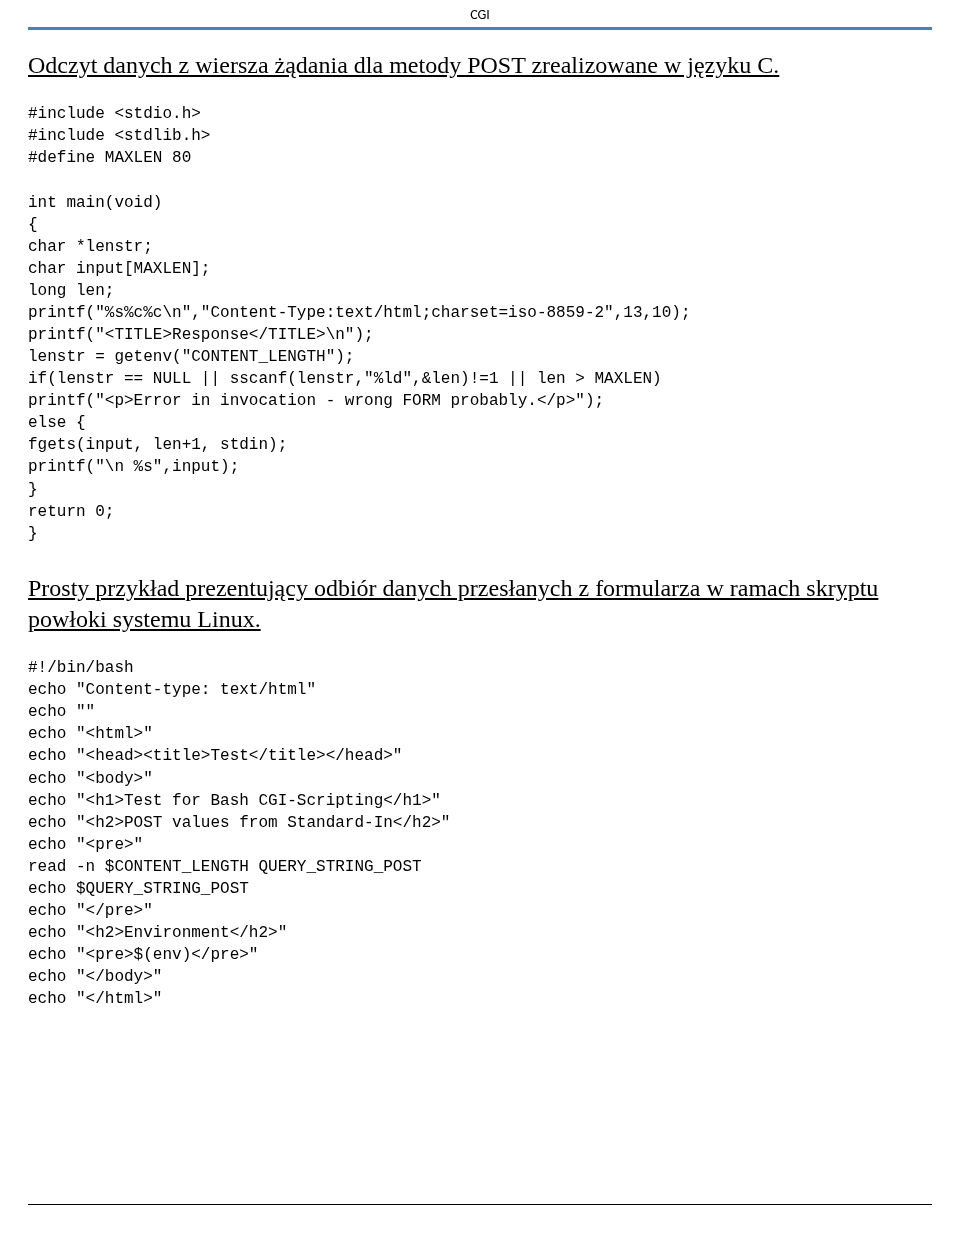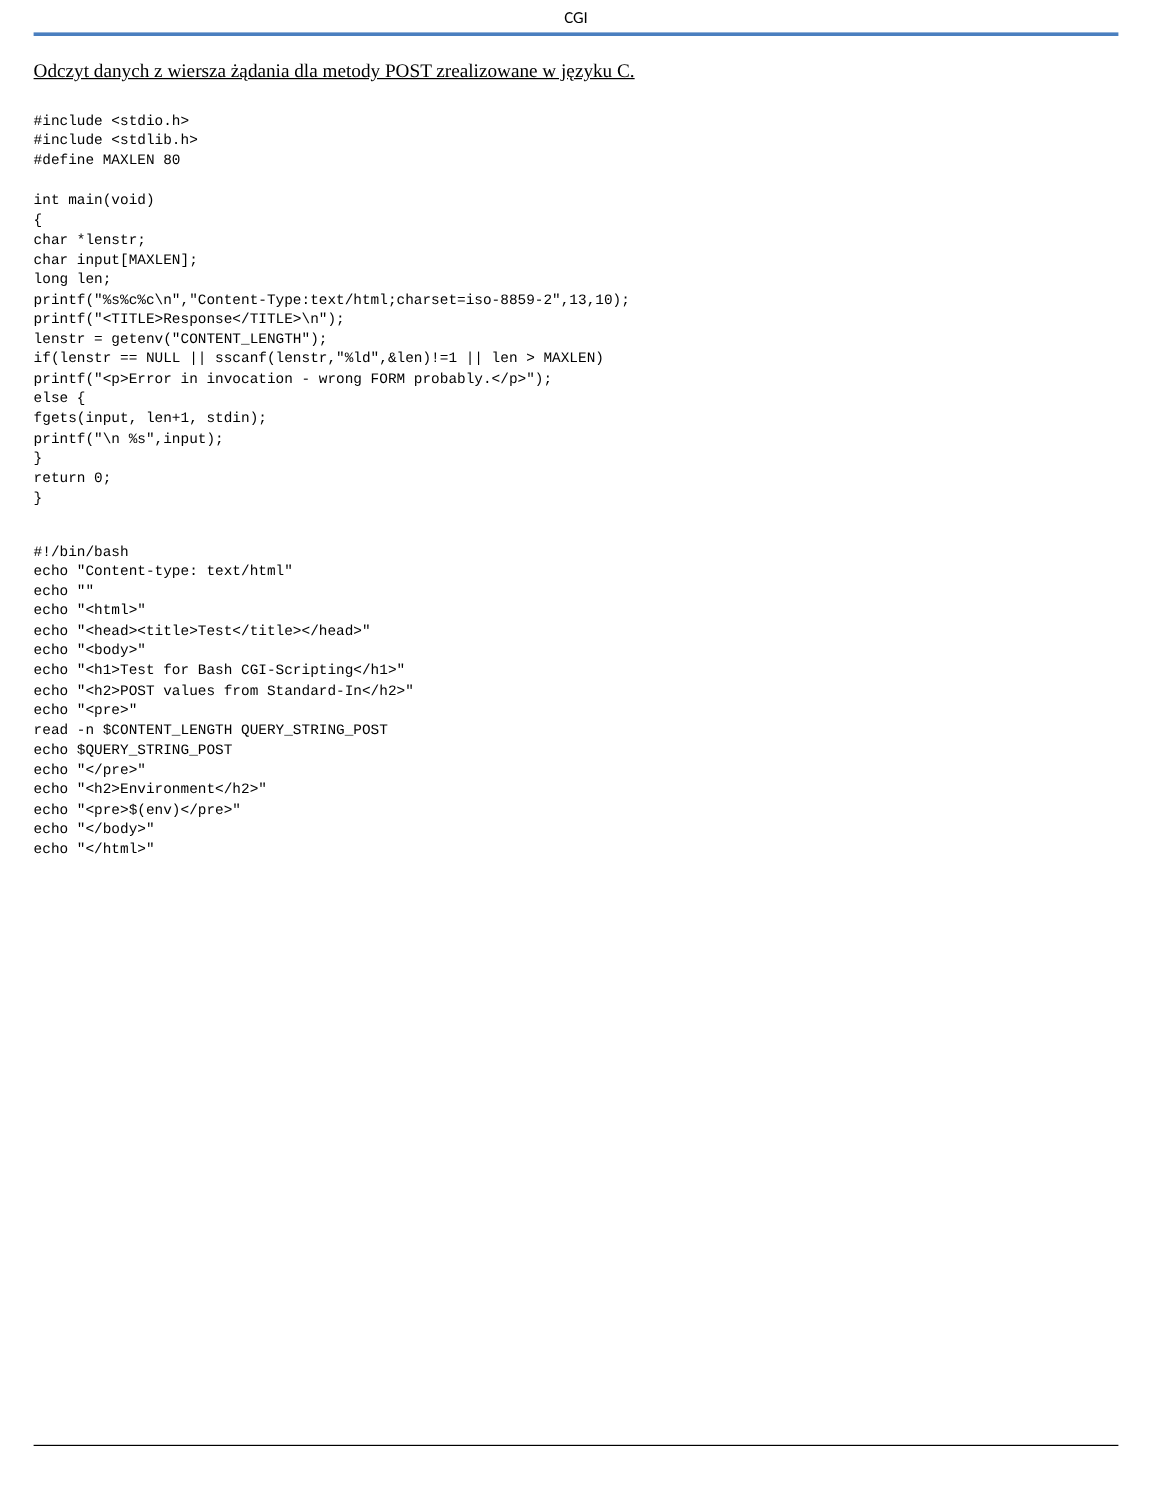--- a/index.html
+++ b/index.html
@@ -30,29 +30,29 @@
     right: 0;
     top: -3px;
     width: 40px;
     height: 7px;
     background: #4a7fbf;
   }
   .content {
     padding: 20px 28px 0 28px;
   }
   .section-title {
-    font-size: 16px;
+    font-size: 24px;
     text-decoration: underline;
     font-family: "Times New Roman", Times, serif;
     margin-bottom: 22px;
     line-height: 1.3;
   }
   .code-block {
     font-family: Consolas, "Courier New", monospace;
-    font-size: 12px;
+    font-size: 16px;
     line-height: 1.38;
     white-space: pre;
     margin-bottom: 28px;
   }
   .footer {
     position: absolute;
     bottom: 30px;
     left: 28px;
     right: 28px;
   }
@@ -92,20 +92,21 @@
 lenstr = getenv("CONTENT_LENGTH");
 if(lenstr == NULL || sscanf(lenstr,"%ld",&amp;len)!=1 || len &gt; MAXLEN)
 printf("&lt;p&gt;Error in invocation - wrong FORM probably.&lt;/p&gt;");
 else {
 fgets(input, len+1, stdin);
 printf("\n %s",input);
 }
 return 0;
 }</div>
 
+  <div class="section-title">Prosty przykład prezentujący odbiór danych przesłanych z formularza w ramach skryptu powłoki systemu Linux.</div>
 
   <div class="code-block">#!/bin/bash
 echo "Content-type: text/html"
 echo ""
 echo "&lt;html&gt;"
 echo "&lt;head&gt;&lt;title&gt;Test&lt;/title&gt;&lt;/head&gt;"
 echo "&lt;body&gt;"
 echo "&lt;h1&gt;Test for Bash CGI-Scripting&lt;/h1&gt;"
 echo "&lt;h2&gt;POST values from Standard-In&lt;/h2&gt;"
 echo "&lt;pre&gt;"

